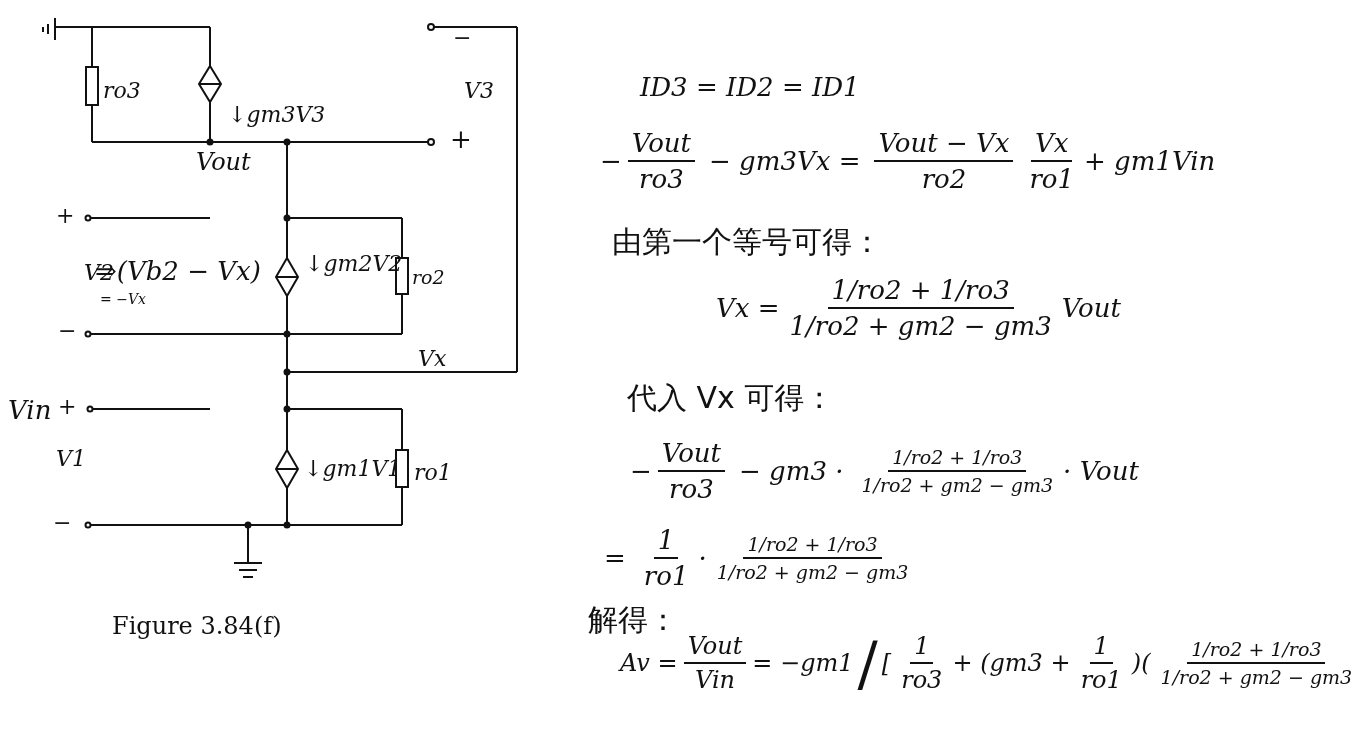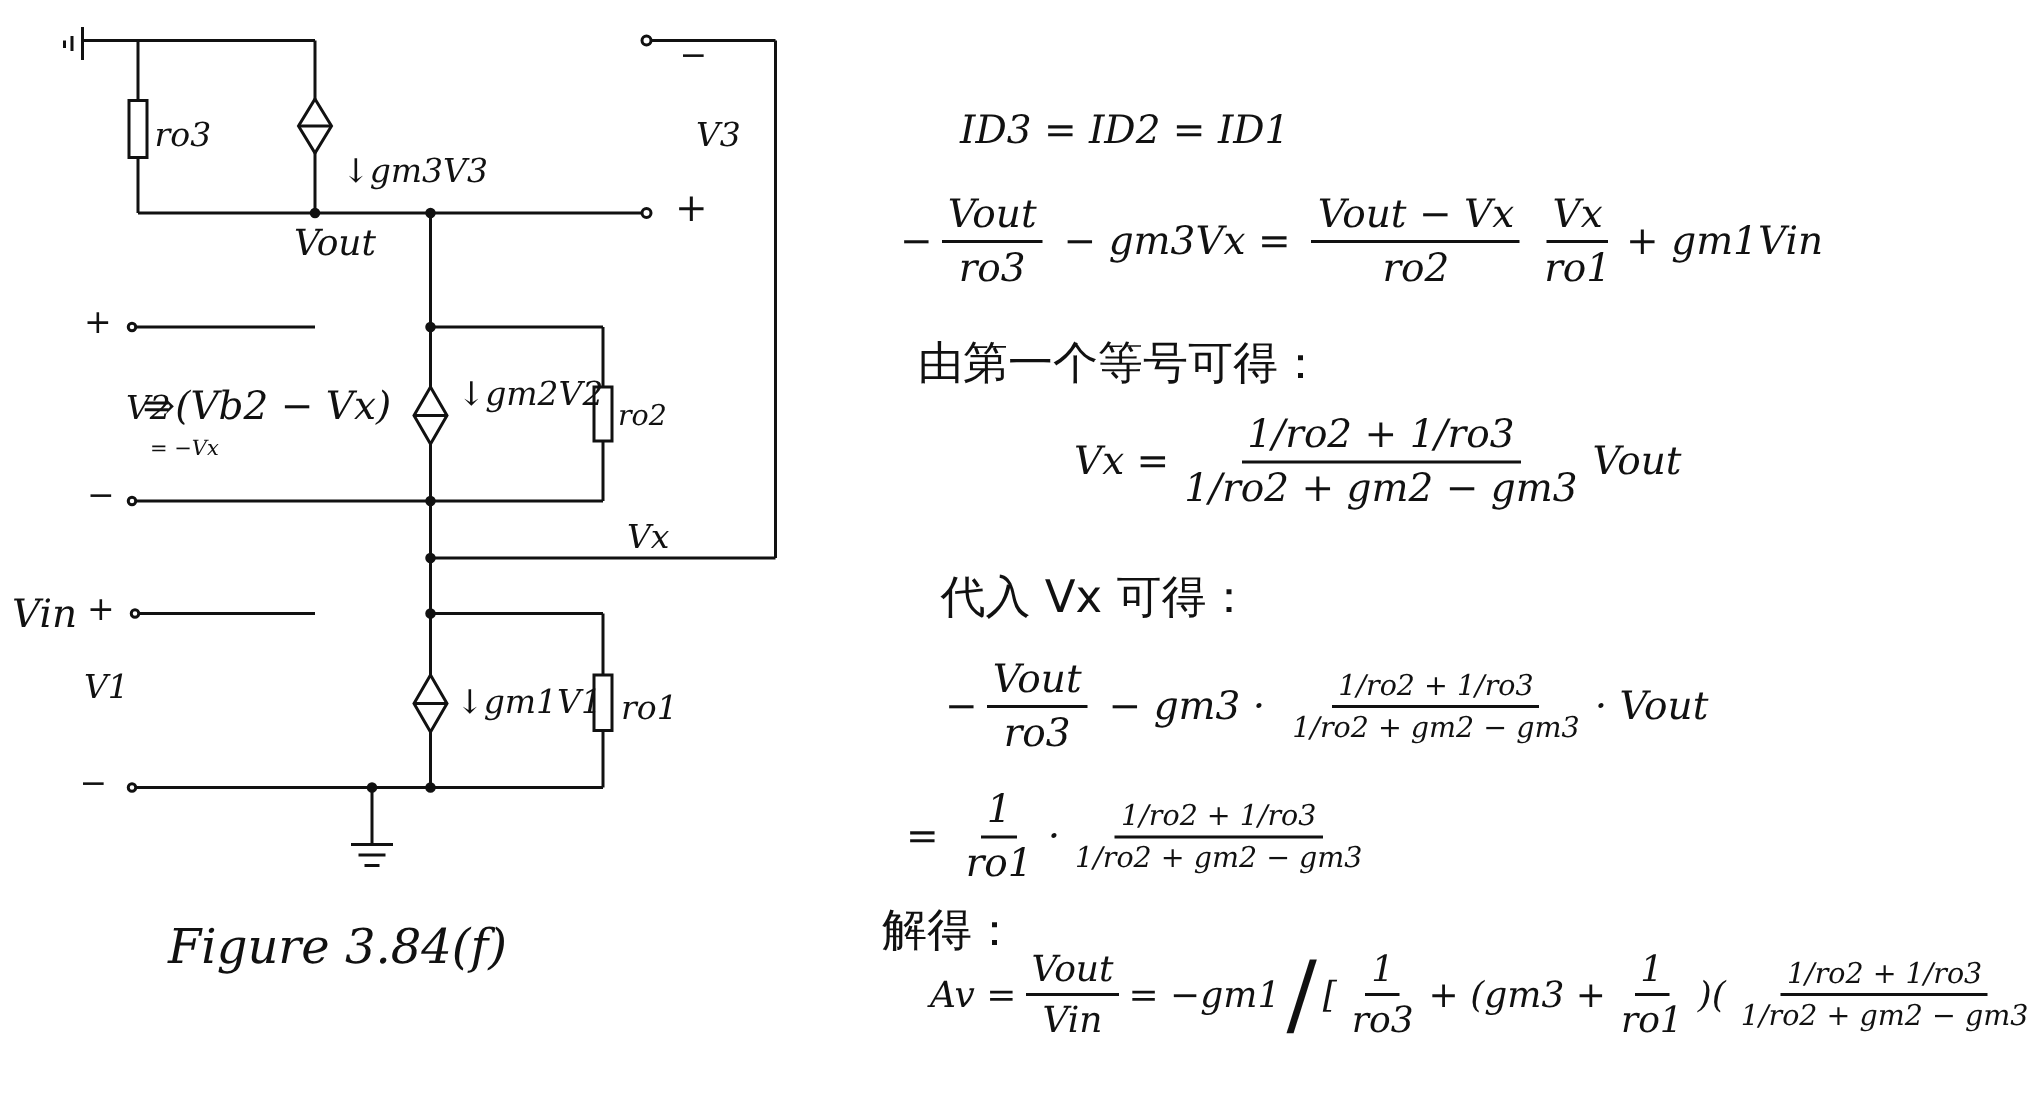--- a/index.html
+++ b/index.html
@@ -4,21 +4,21 @@
 <style>
   html, body { margin:0; padding:0; background:#ffffff; }
   body { width:1359px; height:739px; position:relative; overflow:hidden;
          font-family:"DejaVu Sans", sans-serif; color:#111; }
   #circuit { position:absolute; left:0; top:0; }
   .lbl { position:absolute; font-family:"DejaVu Serif", serif; font-style:italic;
          font-size:22px; color:#111; white-space:nowrap; line-height:1; }
   .lbl.sm { font-size:19px; }
   .lbl.up { font-style:normal; }
   .caption { position:absolute; left:112px; top:612px; font-family:"DejaVu Serif", serif;
-             font-style:italic; font-size:32px; }
+             font-size:24px; }
   .eqline { position:absolute; font-family:"DejaVu Serif", serif; font-style:italic;
             font-size:26px; white-space:nowrap; display:flex; align-items:center; }
   .cn { font-style:normal; font-family:"DejaVu Sans", sans-serif; font-size:30px; }
   .frac { display:inline-flex; flex-direction:column; align-items:center; margin:0 6px;
           vertical-align:middle; }
   .frac > .num { border-bottom:2px solid #111; padding:0 4px 2px; text-align:center; }
   .frac > .den { padding:2px 4px 0; text-align:center; }
   .frac.small { font-size:19px; }
   .sp { margin:0 8px; }
   .bigslash { font-size:60px; font-style:normal; font-weight:lighter; margin:0 4px; }

